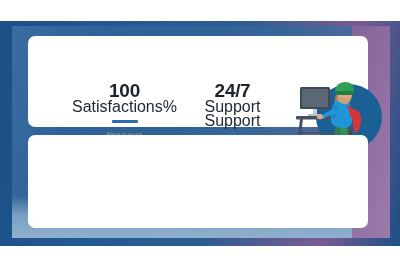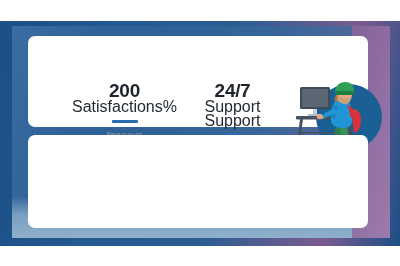--- a/index.html
+++ b/index.html
@@ -113,21 +113,21 @@
 <div class="page">
 
   <div class="outer-frame"></div>
   <div class="inner-mat"></div>
   <div class="mat-blue"></div>
   <div class="mat-light"></div>
 
   <div class="card" id="card-top">
 
     <div class="stat" id="stat-satisfactions">
-      <div class="num">200</div>
+      <div class="num">100</div>
       <div class="lbl">Satisfactions%</div>
       <div class="rule"></div>
       <div class="body">
         <span>Aliquip ex ea com</span>
         <span>amet ad minim veniam</span>
         <span>consequat. Lorem ipsum dolor sit</span>
       </div>
     </div>
 
     <div class="stat" id="stat-support">

